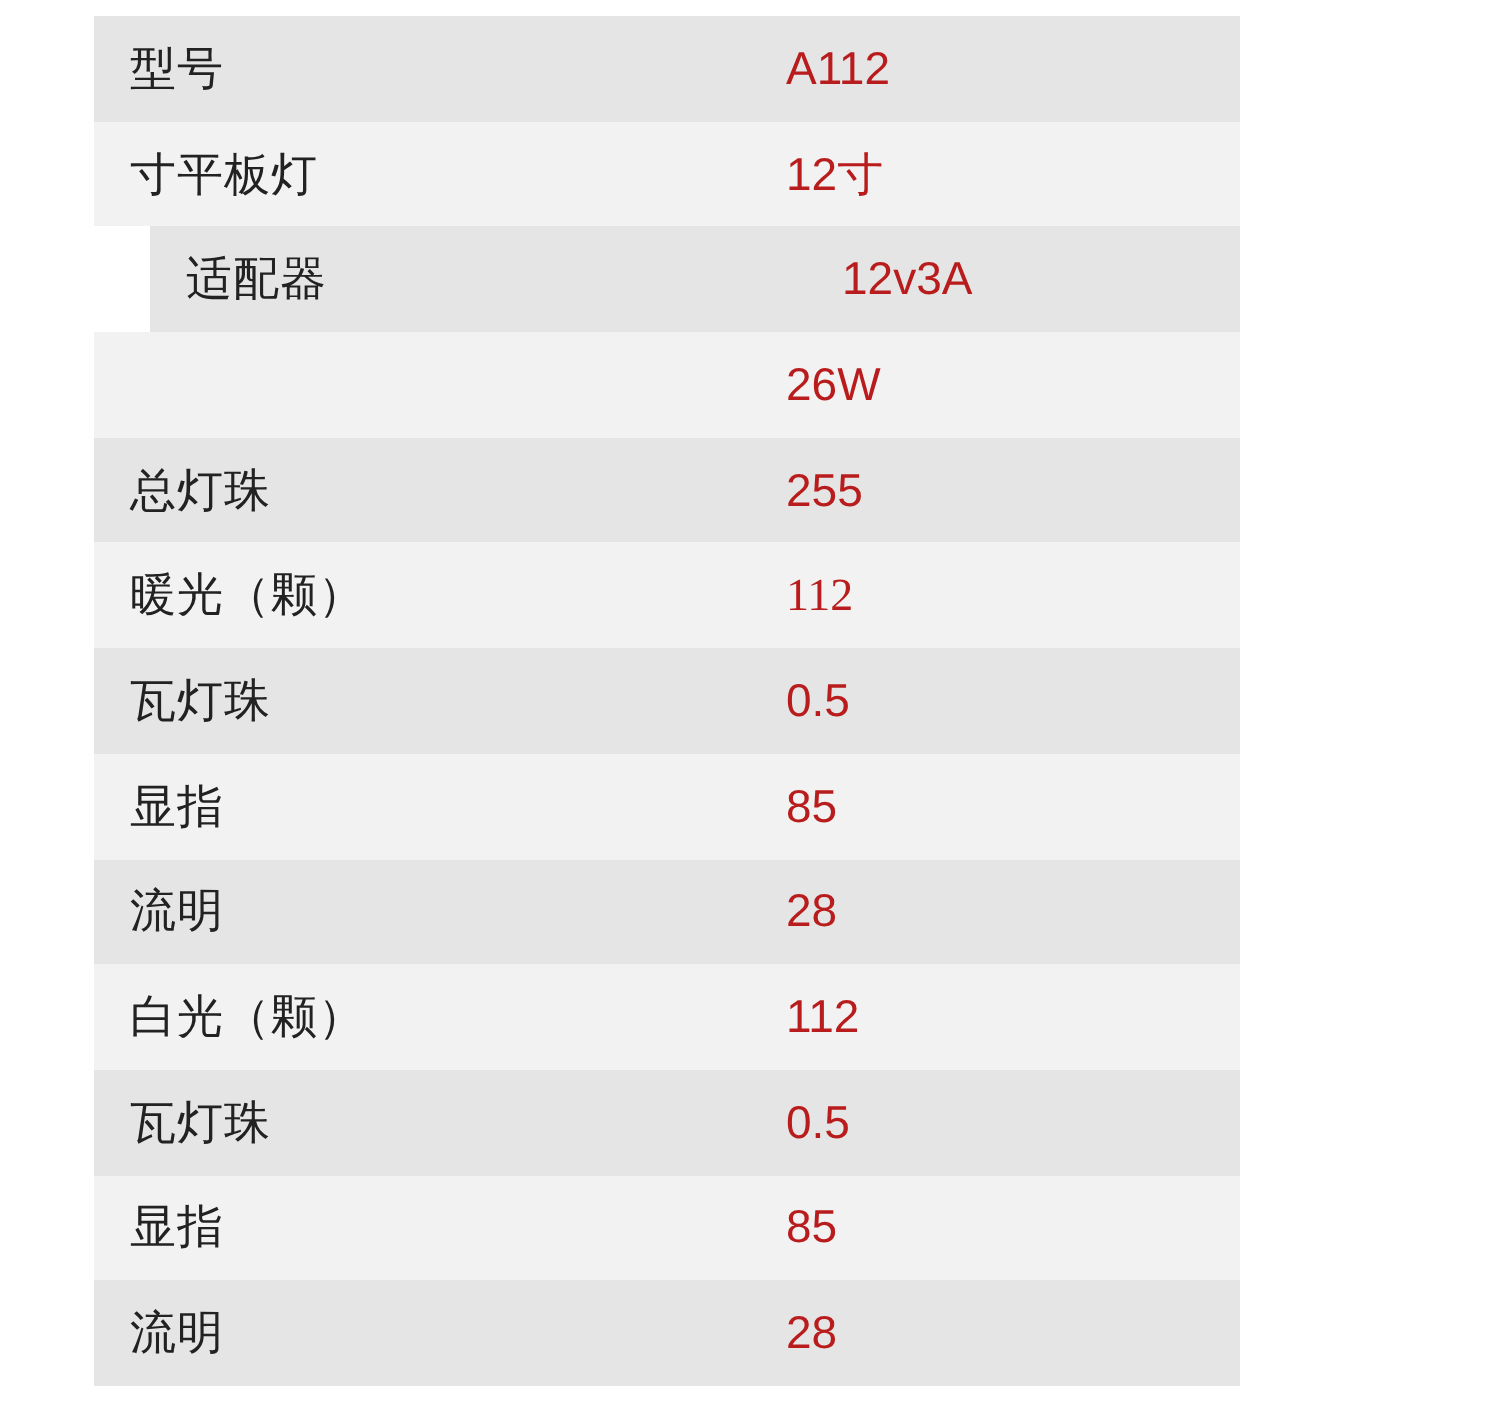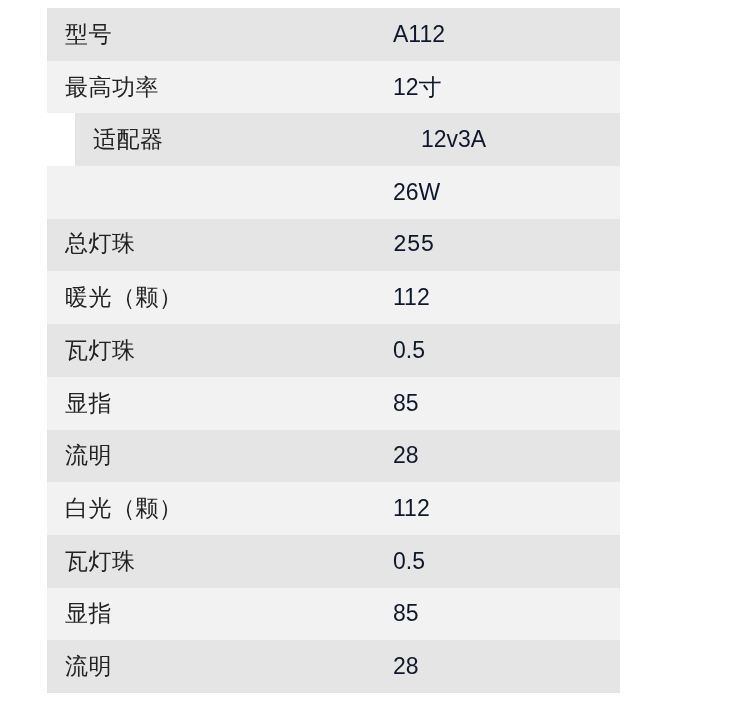--- a/index.html
+++ b/index.html
@@ -37,21 +37,21 @@
     line-height: 1;
     color: #222222;
     letter-spacing: 0.5px;
     white-space: nowrap;
   }
   .row .value {
     position: absolute;
     left: 346px;
     font-size: 23px;
     line-height: 1;
-    color: #0f172a;
+    color: #b91c1c;
     white-space: nowrap;
   }
   .card-border-line {
     position: absolute;
     left: 701px;
     top: 6px;
     width: 2px;
     height: 700px;
     background: #efefef;
     border-top-right-radius: 6px;
@@ -61,39 +61,39 @@
 <body>
 
 <div class="page">
   <div class="spec-table">
   <div class="row" style="background: rgb(229, 229, 229);">
     <span class="label">型号</span>
     <span class="value">A112</span>
   </div>
 
   <div class="row" style="background: rgb(242, 242, 242);">
-    <span class="label">最高功率</span>
+    <span class="label">寸平板灯</span>
     <span class="value">12寸</span>
   </div>
 
   <div class="row" style="background: rgb(229, 229, 229); margin-left: 28px;">
     <span class="label">适配器</span>
     <span class="value">12v3A</span>
   </div>
 
   <div class="row" style="background: rgb(242, 242, 242);">
     <span class="value">26W</span>
   </div>
 
-  <div class="row" style="background: rgb(229, 229, 229); font-family: Liberation Mono, monospace;">
+  <div class="row" style="background: rgb(229, 229, 229);">
     <span class="label">总灯珠</span>
     <span class="value">255</span>
   </div>
 
-  <div class="row" style="background: rgb(242, 242, 242);">
+  <div class="row" style="background: rgb(242, 242, 242); font-family: Liberation Serif, serif;">
     <span class="label">暖光（颗）</span>
     <span class="value">112</span>
   </div>
 
   <div class="row" style="background: rgb(229, 229, 229);">
     <span class="label">瓦灯珠</span>
     <span class="value">0.5</span>
   </div>
 
   <div class="row" style="background: rgb(242, 242, 242);">

